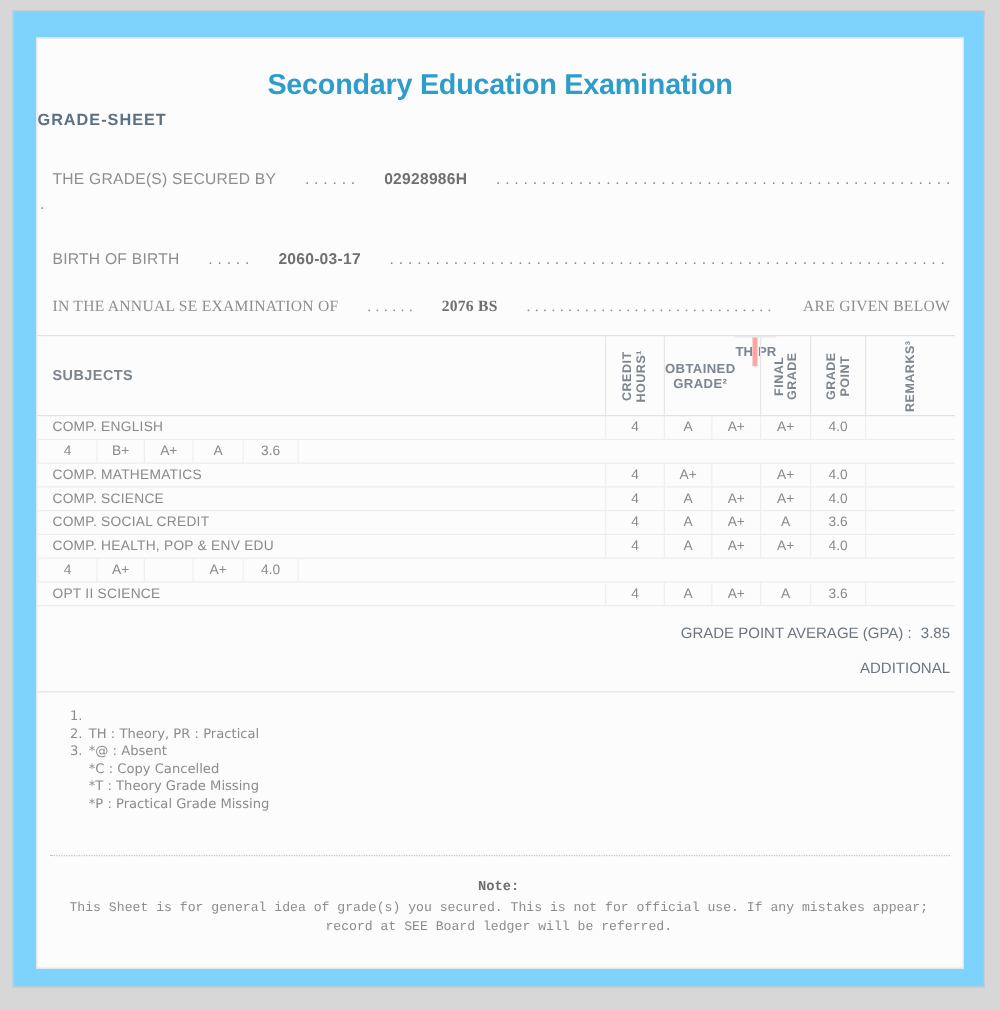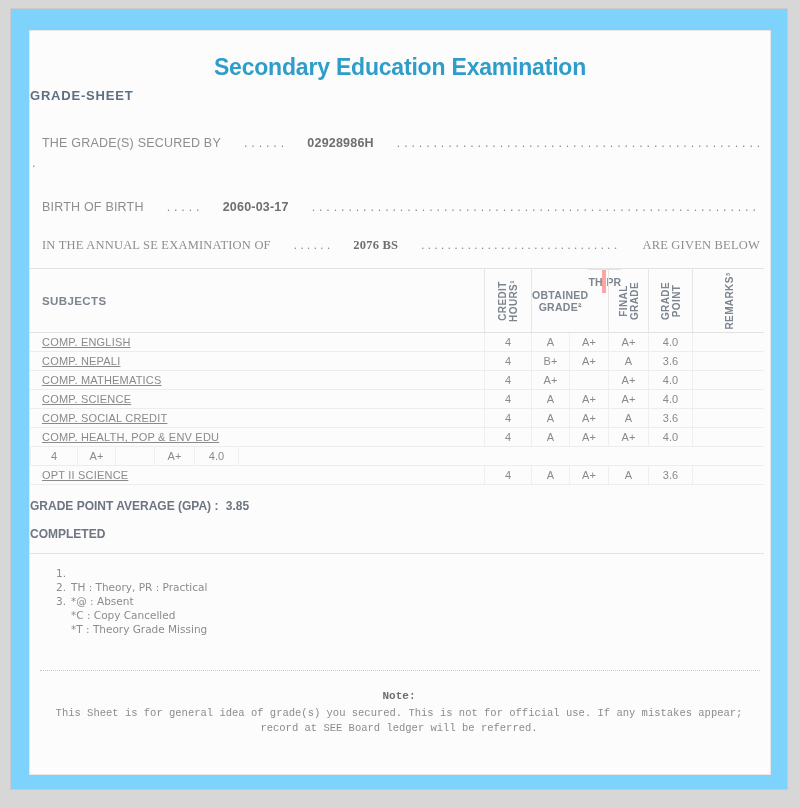--- a/index.html
+++ b/index.html
@@ -152,30 +152,30 @@
     justify-content: center;
     border-left: 1px solid #efefef;
     overflow: hidden;
   }
   .c-sub {
     flex: 1;
     justify-content: flex-start;
     padding-left: 12px;
     border-left: none;
     letter-spacing: 0.2px;
-    text-decoration: underline;
   }
   
   .summary {
     margin-right: 6px;
     padding: 14px 4px 12px 0;
     border-bottom: 1px solid #e3e3e3;
   }
   .sum-line {
-    font-weight: bold;
+    text-align: right;
+    font-weight: normal;
     font-size: 12px;
     color: #6d7580;
     line-height: 14px;
   }
   .sum-gpa .gpa-value { margin-left: 4px; }
   .sum-status { margin-top: 14px; }
   
   .footnotes {
     padding: 12px 0 0 16px;
     font-family: "DejaVu Sans", sans-serif;
@@ -269,21 +269,20 @@
     <div class="td c-sub">COMP. ENGLISH</div>
     <div class="td c-credit">4</div>
     <div class="td c-th">A</div>
     <div class="td c-pr">A+</div>
     <div class="td c-final">A+</div>
     <div class="td c-gp">4.0</div>
     <div class="td c-remarks"></div>
   </div>
 
   <div class="trow">
-    <div class="td c-sub">COMP. NEPALI</div>
     <div class="td c-credit">4</div>
     <div class="td c-th">B+</div>
     <div class="td c-pr">A+</div>
     <div class="td c-final">A</div>
     <div class="td c-gp">3.6</div>
     <div class="td c-remarks"></div>
   </div>
 
   <div class="trow">
     <div class="td c-sub">COMP. MATHEMATICS</div>
@@ -344,21 +343,21 @@
     <div class="td c-remarks"></div>
   </div>
 </div>
     </div>
 
     <div class="summary">
       <div class="sum-line sum-gpa">
         <span>GRADE POINT AVERAGE (GPA) :</span>
         <span class="gpa-value">3.85</span>
       </div>
-      <div class="sum-line sum-status">COMPLETED</div>
+      <div class="sum-line sum-status">ADDITIONAL</div>
     </div>
 
     <div class="footnotes">
       <div class="fline">
         <span class="fnum">1.</span>
       </div>
       <div class="fline">
         <span class="fnum">2.</span>
         <span>TH : Theory, PR : Practical</span>
       </div>
@@ -366,20 +365,24 @@
         <span class="fnum">3.</span>
         <span>*@ : Absent</span>
       </div>
       <div class="fline">
         <span class="fnum"></span>
         <span>*C : Copy Cancelled</span>
       </div>
       <div class="fline">
         <span class="fnum"></span>
         <span>*T : Theory Grade Missing</span>
+      </div>
+      <div class="fline">
+        <span class="fnum"></span>
+        <span>*P : Practical Grade Missing</span>
       </div>
     </div>
 
     <div class="dotsep"></div>
 
     <div class="note">
       <div class="note-heading">Note:</div>
       <div class="note-body">This Sheet is for general idea of grade(s) you secured. This is not for official use. If any mistakes appear; record at SEE Board ledger will be referred.</div>
     </div>
 

